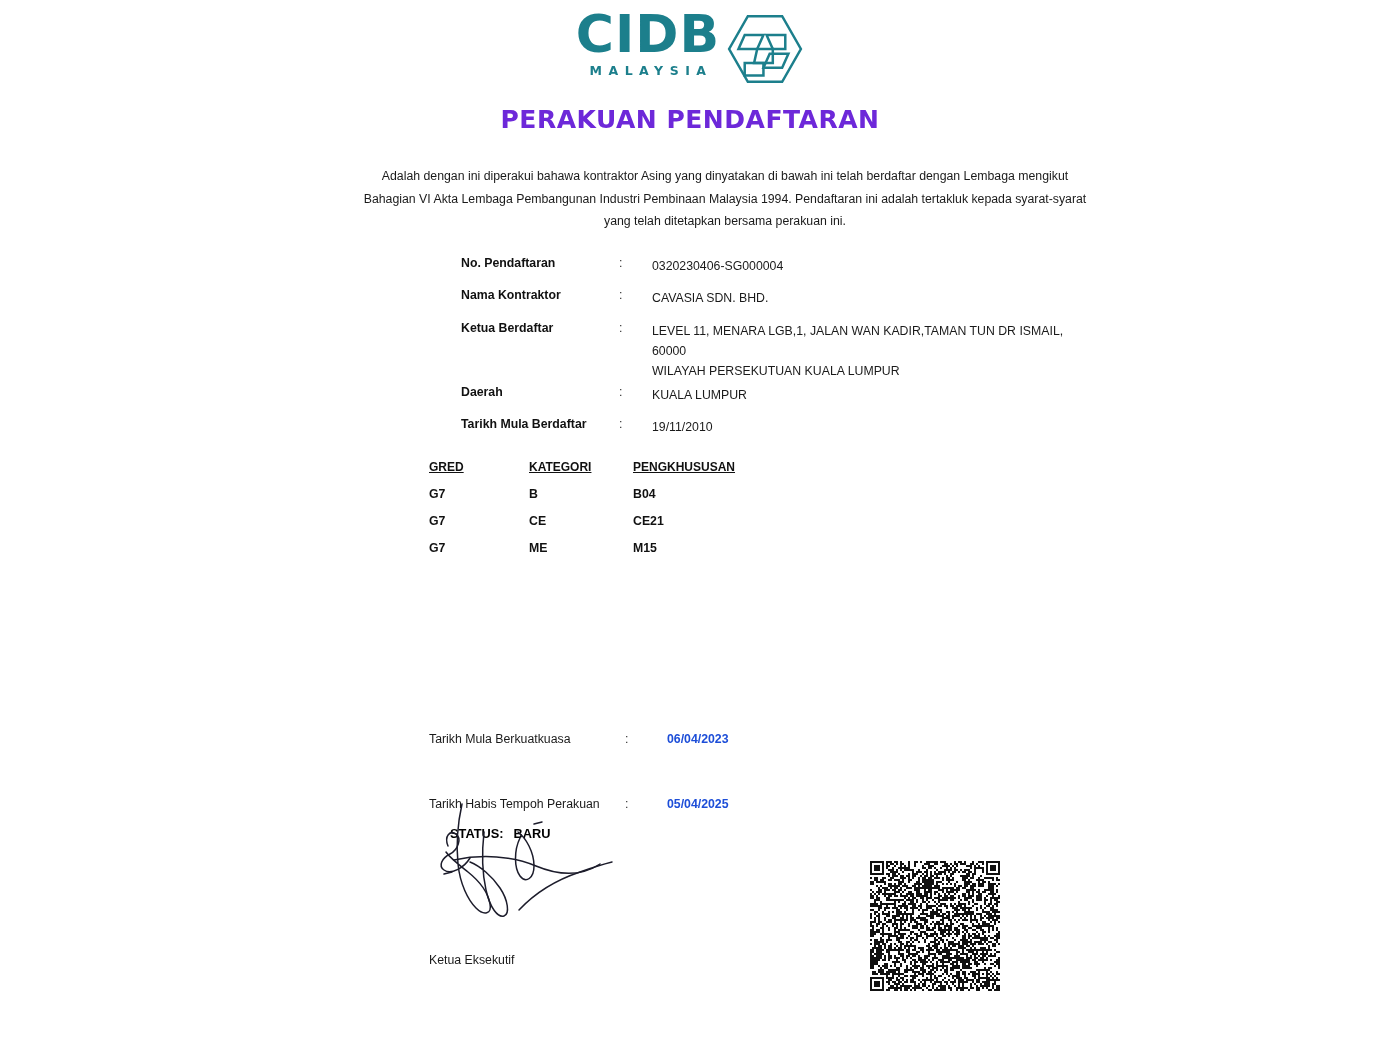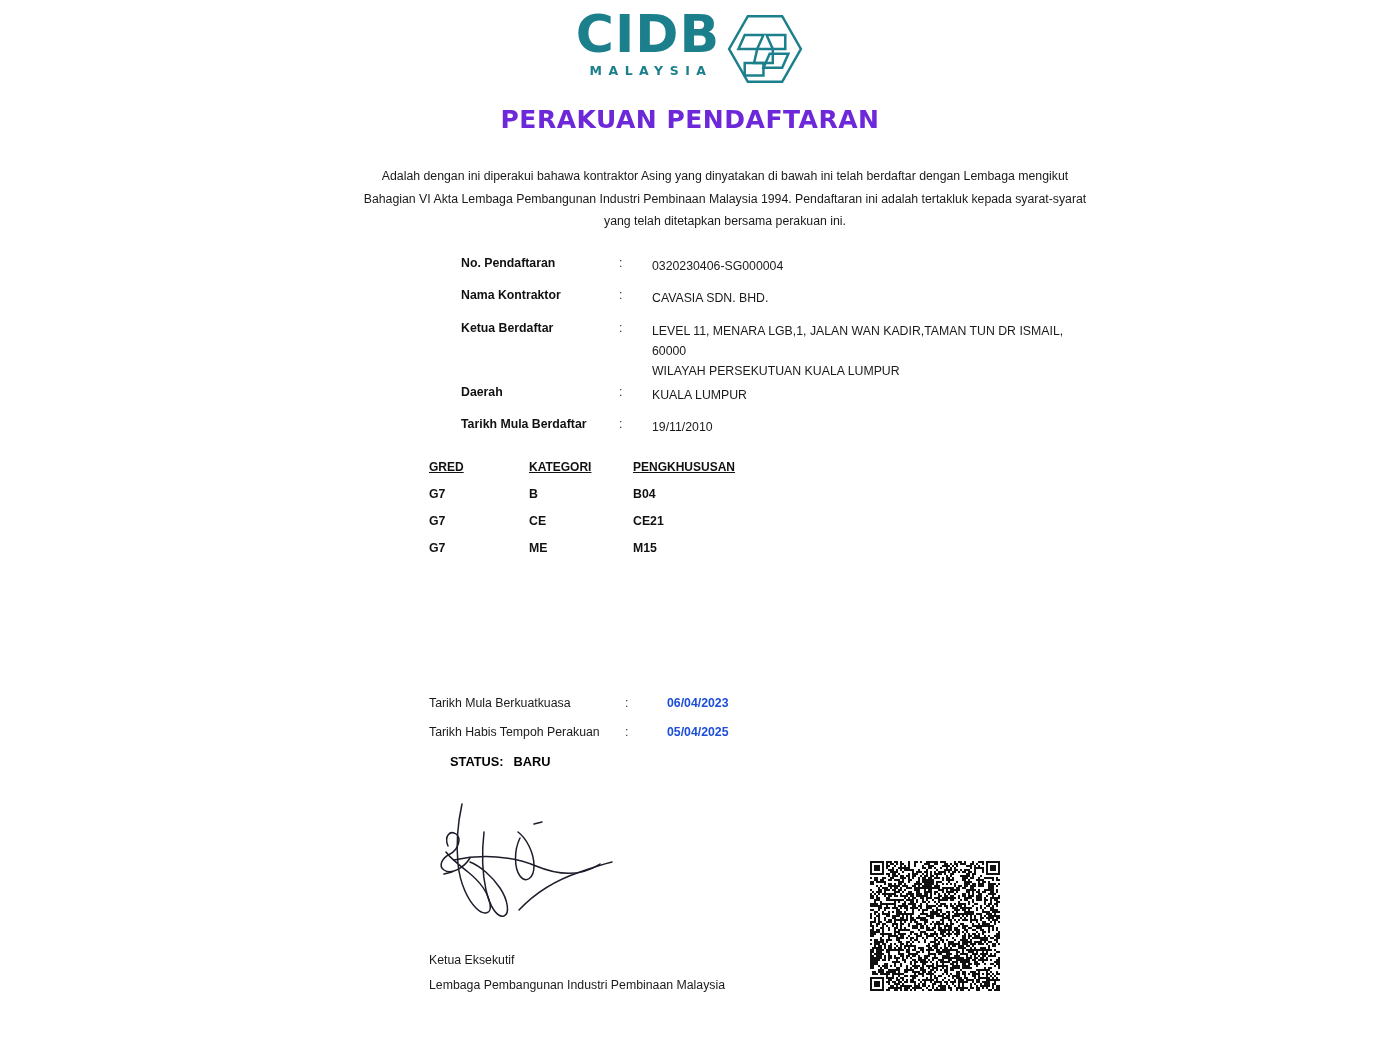--- a/index.html
+++ b/index.html
@@ -163,20 +163,21 @@
     width: 520px;
   }
   .vrow {
     display: flex;
     align-items: baseline;
     margin-bottom: 15px;
   }
   .vlabel {
     font-size: 12.3px;
     color: #1a1a1a;
+    margin-top: 36px;
   }
   .vlabel.w1 { width: 196px; flex: 0 0 196px; }
   .vlabel.w2 { width: 196px; flex: 0 0 196px; }
   .vcolon {
     width: 42px;
     flex: 0 0 42px;
     font-size: 12.3px;
     color: #333333;
   }
   .vvalue {
@@ -354,21 +355,20 @@
         <path d="M110,36 L118,34"></path>
         <path d="M30,72 C58,66 88,68 112,78 C136,88 158,88 176,76"></path>
         <path d="M95,122 C110,106 132,92 156,84 C170,79 180,76 188,74"></path>
         <path d="M20,86 L28,84"></path>
       </g>
     </svg>
   </div>
 
   <div class="footer">
     <div>Ketua Eksekutif</div>
-    <div>Lembaga Pembangunan Industri Pembinaan Malaysia</div>
   </div>
 
   <div class="qr-wrap">
     <svg id="qr-svg" width="134" height="136" viewBox="0 0 67 68" shape-rendering="crispEdges">
       <rect width="67" height="68" fill="#ffffff"></rect>
       <g id="qr-cells" fill="#111111">
           <rect x="1" y="1" width="1" height="1"></rect>
           <rect x="2" y="1" width="1" height="1"></rect>
           <rect x="3" y="1" width="1" height="1"></rect>
           <rect x="4" y="1" width="1" height="1"></rect>

